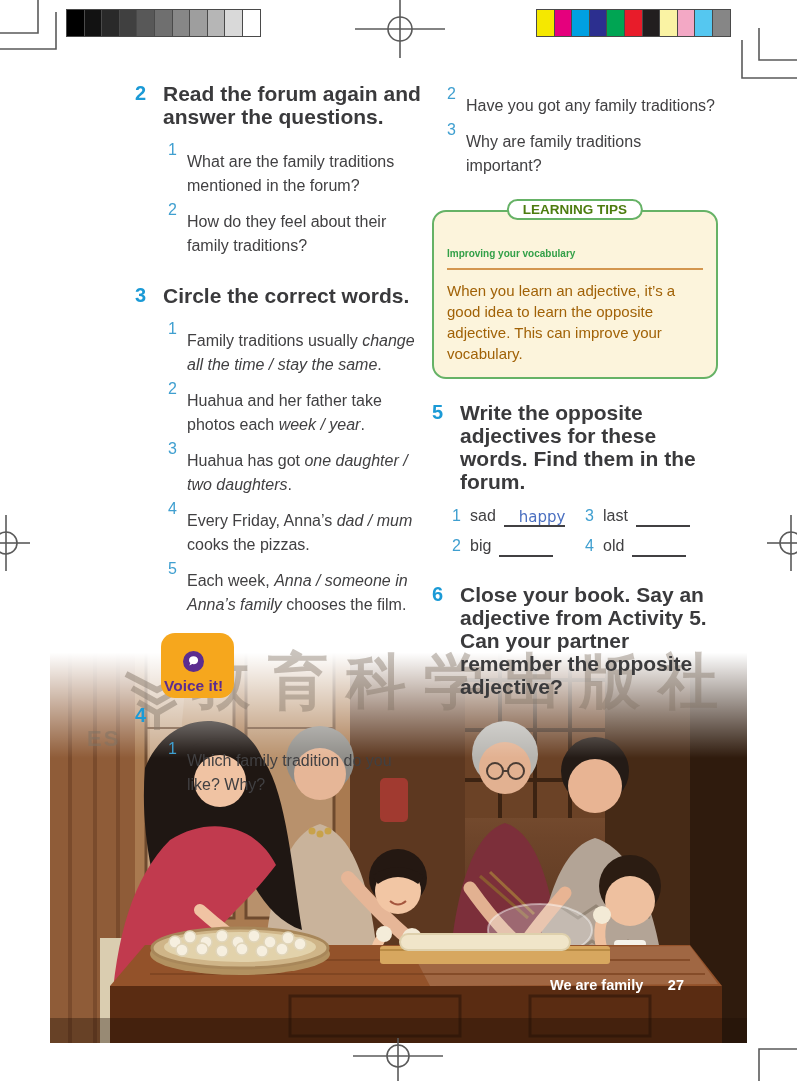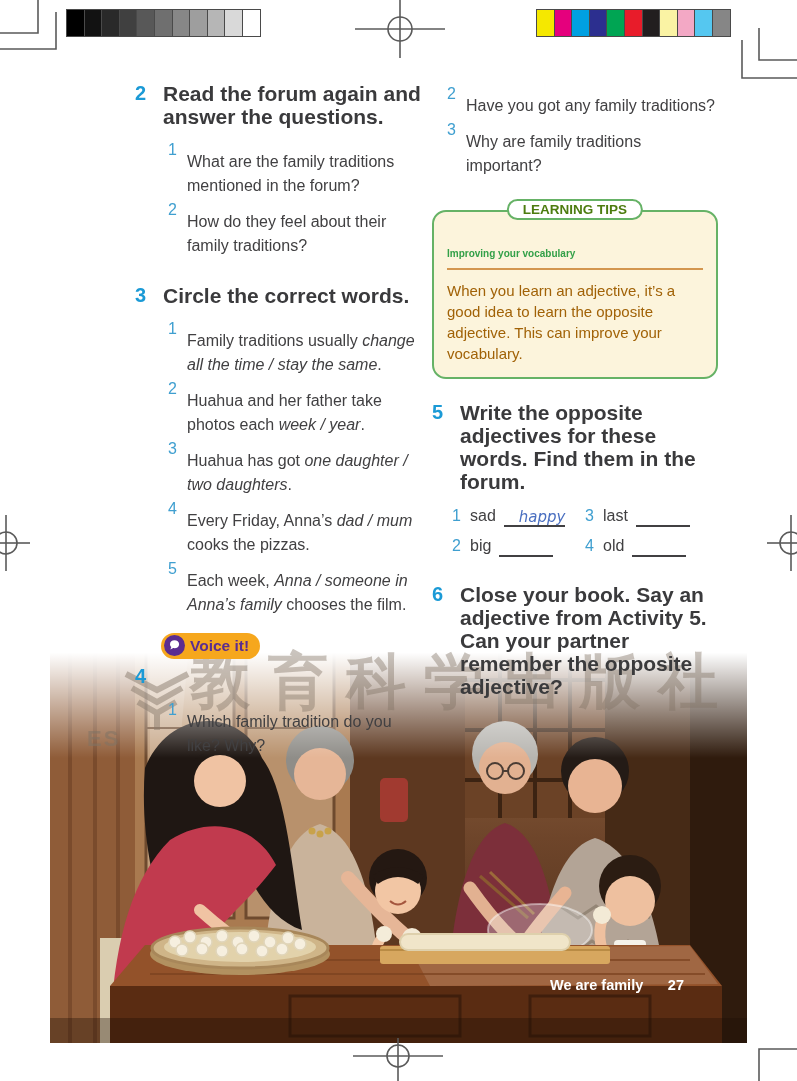--- a/index.html
+++ b/index.html
@@ -27,40 +27,40 @@
   .act-title{font-weight:bold;font-size:21px;line-height:23px;color:#3a3a3c;}
   .q-list{margin-left:33px;margin-top:10px;}
   .q-item{display:flex;font-size:16px;line-height:24px;}
   .q-num{width:19px;flex:none;color:#3f9fd0;}
   .q-text{flex:1;margin-top:12px;}
   .sp26{margin-top:26px;}
   .sp22{margin-top:22px;}
 
   
   .voice{display:inline-flex;align-items:center;gap:5px;background:#f6a71d;border-radius:14px;
-    padding:2px 11px 3px 3px;margin:16px 0 6px 26px;}
+    padding:18px 11px 3px 3px;margin:16px 0 6px 26px;flex-direction:column;}
   .voice-label{font-weight:bold;font-size:15.5px;color:#5b2d90;}
 
   
   .tips{position:relative;margin-top:32px;border:2px solid #66b266;border-radius:14px;
     background:#fcf4dc;padding:18px 13px 13px 13px;}
   .tips-tag{position:absolute;top:-13px;left:50%;transform:translateX(-50%);background:#fff;
     border:2px solid #66b266;border-radius:13px;padding:1px 14px;font-weight:bold;font-size:13.5px;
     color:#4d7c0f;white-space:nowrap;}
   .tips-head{font-weight:bold;font-size:10px;color:#33a048;margin-top:18px;}
   .tips-rule{height:2px;background:#d3964f;border:none;margin:9px 0 10px 0;}
   .tips-body{font-size:15px;line-height:21px;color:#a16207;}
 
   
   .word-grid{margin-left:20px;margin-top:12px;display:grid;grid-template-columns:1fr 1fr;row-gap:8px;}
   .word-cell{display:flex;align-items:flex-end;font-size:16px;line-height:22px;}
   .word-num{width:18px;flex:none;color:#3f9fd0;}
   .blank{display:inline-block;min-width:54px;border-bottom:2px solid #414042;height:19px;
     margin-left:8px;text-align:center;}
-  .answer{color:#4a6fc0;font-family:"DejaVu Sans",sans-serif;font-style:italic;font-size:15px;line-height:19px;margin-left:15px;}
+  .answer{color:#4a6fc0;font-family:"DejaVu Sans",sans-serif;font-size:15px;line-height:19px;margin-left:15px;}
 
   
   .photo{position:absolute;left:50px;top:588px;width:697px;height:455px;z-index:1;overflow:hidden;}
   .photo-fade{position:absolute;top:0;left:0;right:0;height:170px;z-index:2;
     background:linear-gradient(180deg,#ffffff 0%,#ffffff 38%,rgba(255,255,255,0) 100%);}
   .watermark{position:absolute;left:190px;top:642px;z-index:2;color:rgba(128,114,100,0.42);
     font-size:60px;font-weight:bold;letter-spacing:18px;white-space:nowrap;text-align:right;}
   .wm-logo{position:absolute;left:118px;top:668px;z-index:2;opacity:.5;}
   .wm-logo-text{position:absolute;left:87px;top:726px;z-index:2;color:rgba(128,114,100,0.55);
     font-weight:bold;font-size:22px;letter-spacing:2px;}

